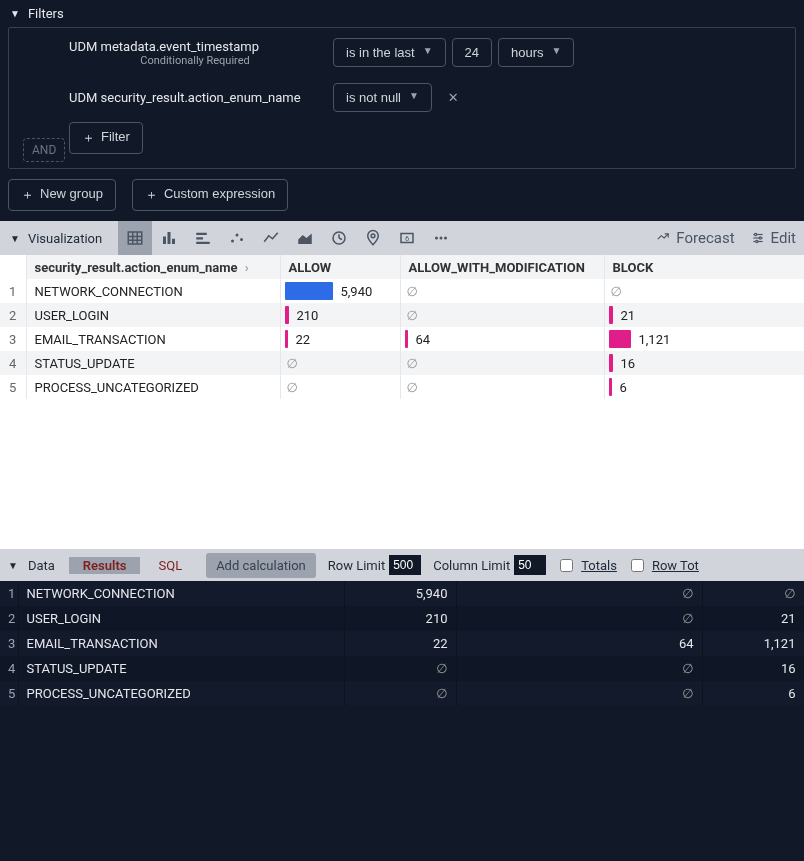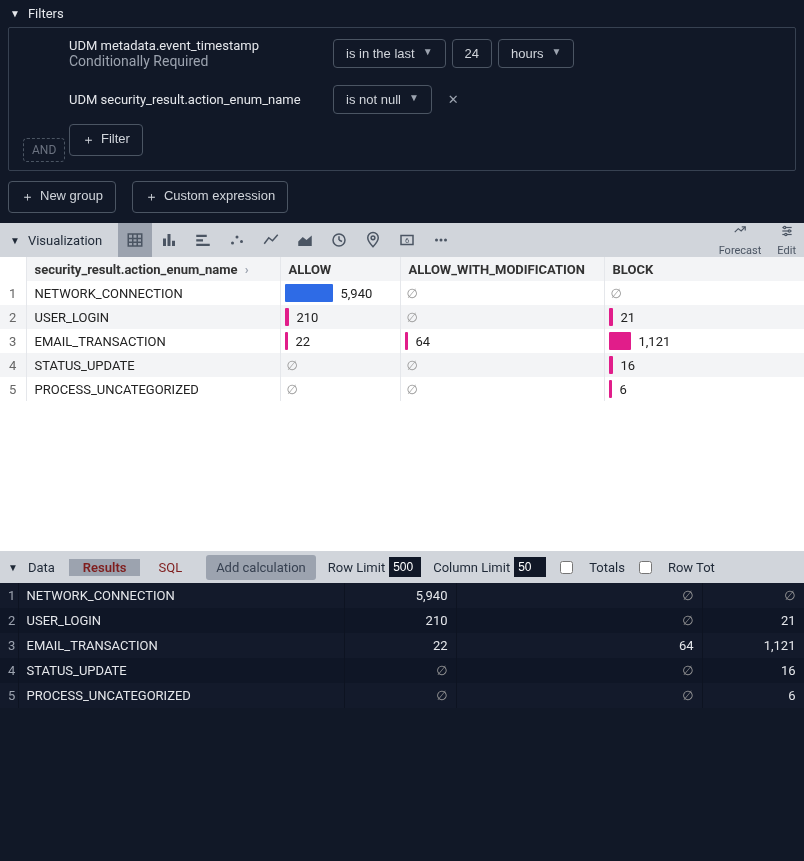--- a/index.html
+++ b/index.html
@@ -4,35 +4,35 @@
 <style>
   * { box-sizing: border-box; margin: 0; padding: 0; }
   html, body { width: 804px; height: 861px; overflow: hidden; font-family: -apple-system, BlinkMacSystemFont, "Segoe UI", Roboto, sans-serif; font-size: 13px; background: #111827; color: #e5e7eb; }
   .panel-header { display: flex; align-items: center; padding: 6px 10px; color: #d1d5db; font-size: 13px; cursor: pointer; }
   .panel-header .caret { margin-right: 8px; font-size: 10px; }
   .filters-light { background: #111827; color: #e5e7eb; }
   .filters-box { border: 1px solid #374151; border-radius: 2px; margin: 0 8px 10px 8px; padding: 10px 14px 14px 60px; position: relative; }
   .filter-row { display: flex; align-items: center; margin-bottom: 10px; }
   .filter-label { flex: 0 0 auto; margin-right: 12px; }
   .filter-label .main { font-size: 13px; color: #e5e7eb; }
-  .filter-label .sub { font-size: 14px; color: #9ca3af; }
+  .filter-label .sub { font-size: 11px; color: #9ca3af; text-align: center; }
   .chip-btn { display: inline-flex; align-items: flex-start; border: 1px solid #4b5563; border-radius: 4px; padding: 6px 12px; background: transparent; color: #d1d5db; font-size: 13px; cursor: pointer; margin-right: 6px; }
   .chip-btn .caret { margin-left: 8px; font-size: 10px; color: #9ca3af; }
   .chip-btn.plain { border: 1px solid #4b5563; }
   .and-pill { position: absolute; left: 14px; top: 110px; border: 1px dashed #4b5563; color: #6b7280; border-radius: 4px; padding: 4px 8px; font-size: 12px; }
   .close-x { color: #9ca3af; margin-left: 10px; cursor: pointer; }
   .below-filters { display: flex; gap: 10px; padding: 0 8px 10px 8px; }
   .viz-bar { display: flex; align-items: center; background: #d1d5db; color: #1f2937; }
   .viz-bar .panel-header { color: #1f2937; }
   .viz-icons { display: flex; align-items: center; gap: 0; margin-left: 6px; }
   .viz-icon { width: 34px; height: 34px; display: inline-flex; align-items: center; justify-content: center; color: #4b5563; cursor: pointer; }
   .viz-icon.active { background: #9ca3af; }
   .viz-icon svg { width: 18px; height: 18px; }
   .viz-right { margin-left: auto; display: flex; align-items: center; padding-right: 8px; gap: 16px; color: #4b5563; }
-  .viz-right .action { display: inline-flex; align-items: center; gap: 6px; cursor: pointer; font-size: 11px; flex-direction: column; }
+  .viz-right .action { display: inline-flex; align-items: center; gap: 6px; cursor: pointer; font-size: 15px; }
   .table-wrap { background: #fff; color: #222; }
   table { border-collapse: collapse; width: 100%; table-layout: fixed; }
   th, td { text-align: left; font-size: 13px; padding: 4px 8px; height: 24px; border-right: 1px solid #e5e7eb; }
   .col-idx { width: 26px; text-align: center; color: #666; border-right: 1px solid #e5e7eb; }
   .hdr { background: #f3f4f6; color: #333; white-space: nowrap; overflow: hidden; }
   .hdr2 { background: #f3f4f6; color: #333; font-weight: 400; position: relative; }
   .hdr2 .caret { position: absolute; right: 8px; font-size: 10px; color: #666; }
   tr.odd { background: #fff; }
   tr.even { background: #f3f4f6; }
   .barcell { position: relative; padding-left: 6px; }
@@ -42,21 +42,21 @@
   .null-o { color: #999; font-style: normal; }
   .barlabel { position: relative; z-index: 2; color: #222; }
   .light-row-label { color: #222; }
   .space { background: #fff; height: 150px; }
   .data-bar { display: flex; align-items: center; background: #d1d5db; color: #1f2937; height: 32px; padding: 0 6px; gap: 4px; font-size: 13px; }
   .data-bar .tab { padding: 1px 14px; color: #7f1d1d; cursor: pointer; }
   .data-bar .tab.active { background: #9ca3af; font-weight: 600; }
   .data-bar .addcalc { background: #9ca3af; padding: 5px 10px; border-radius: 3px; color: #374151; cursor: pointer; margin-left: 6px; }
   .data-bar .lim-label { margin-left: 8px; }
   .data-bar input.lim { width: 32px; background: #111827; color: #fff; border: none; padding: 3px 4px; text-align: left; font-size: 12px; }
-  .data-bar label.chk { margin-left: 10px; display: inline-flex; align-items: center; gap: 16px; }
+  .data-bar label.chk { margin-left: 10px; display: inline-flex; align-items: center; gap: 8px; text-decoration: underline; }
   .dark-table { background: #131a2b; }
   .dark-table table { color: #d1d5db; }
   .dark-table th, .dark-table td { border-right: 1px solid #0d1321; }
   .dt-hdr1 { background: #1e2940; color: #d1d5db; font-size: 12.5px; padding: 6px 8px; position: relative; }
   .dt-hdr1 .gear { position: absolute; right: 6px; top: 6px; color: #9ca3af; }
   .dt-hdr2 { background: #2a3a59; color: #d1d5db; font-size: 12.5px; padding: 6px 8px; position: relative; font-weight:600; }
   .dt-hdr2 .gear { position: absolute; right: 6px; top: 6px; color: #9ca3af; }
   .dt-idx { width: 18px; text-align: right; color: #9ca3af; background: #131a2b; }
   .dt-row td { padding: 5px 8px; }
   .dt-row.strip td { background: #0f1626; }

